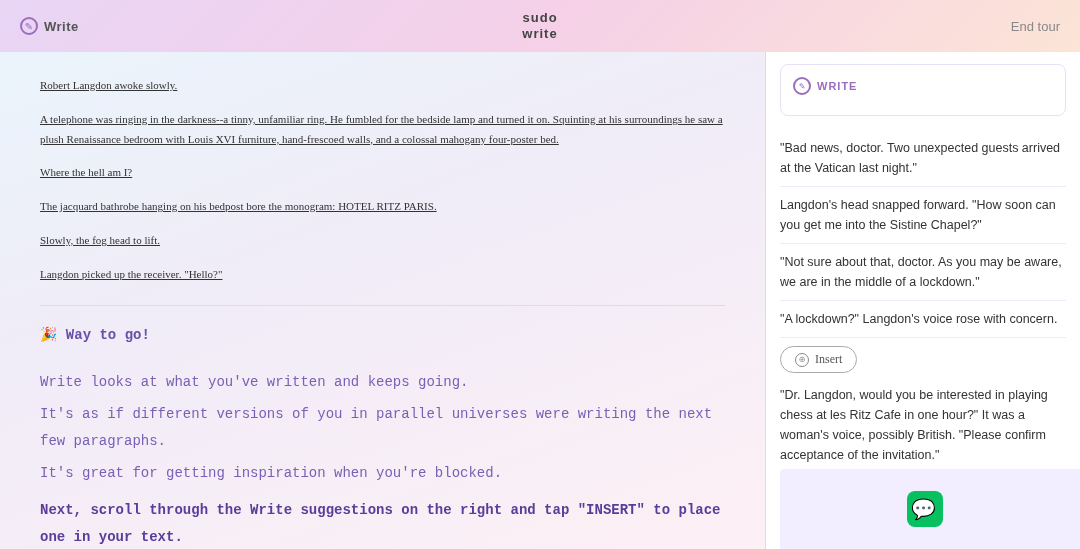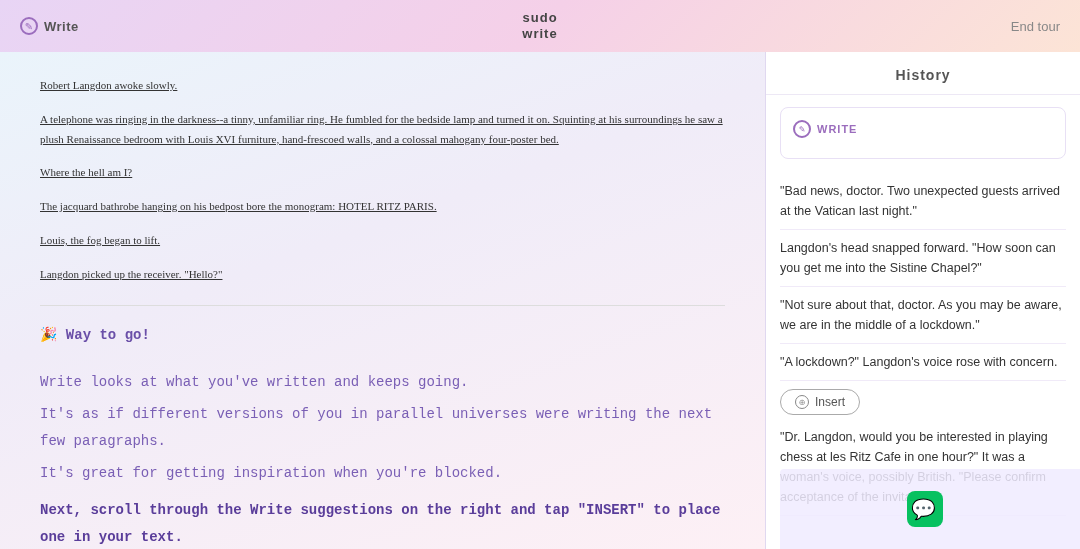--- a/index.html
+++ b/index.html
@@ -234,21 +234,21 @@
     
     .insert-btn {
       display: inline-flex;
       align-items: center;
       gap: 6px;
       border: 1.5px solid #aaa;
       border-radius: 20px;
       padding: 5px 14px;
       font-size: 12px;
       color: #555;
-      font-family: Liberation Sans, sans-serif;
+      font-family: Liberation Serif, serif;
       background: #fff;
       cursor: pointer;
       margin: 8px 0 4px 0;
     }
 
     .insert-btn-icon {
       width: 14px;
       height: 14px;
       border-radius: 50%;
       border: 1.5px solid #888;
@@ -310,39 +310,36 @@
 </div>
 
 <div class="main-container">
 
   <div class="editor-panel">
     <div class="editor-text">
       <p>Robert Langdon awoke slowly.</p>
       <p>A telephone was ringing in the darkness--a tinny, unfamiliar ring. He fumbled for the bedside lamp and turned it on. Squinting at his surroundings he saw a plush Renaissance bedroom with Louis XVI furniture, hand-frescoed walls, and a colossal mahogany four-poster bed.</p>
       <p>Where the hell am I?</p>
       <p>The jacquard bathrobe hanging on his bedpost bore the monogram: HOTEL RITZ PARIS.</p>
-      <p>Louis, the fog began to lift.</p>
+      <p>Slowly, the fog head to lift.</p>
       <p>Langdon picked up the receiver. "Hello?"</p>
     </div>
 
     <hr class="divider-line">
 
     <div class="suggestion-section">
       <div class="suggestion-title">🎉 Way to go!</div>
       <div class="suggestion-text">Write looks at what you've written and keeps going.</div>
       <div class="suggestion-text">It's as if different versions of you in parallel universes were writing the next few paragraphs.</div>
       <div class="suggestion-text">It's great for getting inspiration when you're blocked.</div>
       <div class="suggestion-text-bold">Next, scroll through the Write suggestions on the right and tap "INSERT" to place one in your text.</div>
     </div>
   </div>
 
   <div class="history-panel">
-    <div class="history-header">
-      <span class="history-title">History</span>
-    </div>
 
     <div class="history-body">
 
       
       <div class="write-card">
         <div class="write-card-header">
           <div class="write-icon-circle">✎</div>
           <span class="write-label">WRITE</span>
         </div>
       </div>

